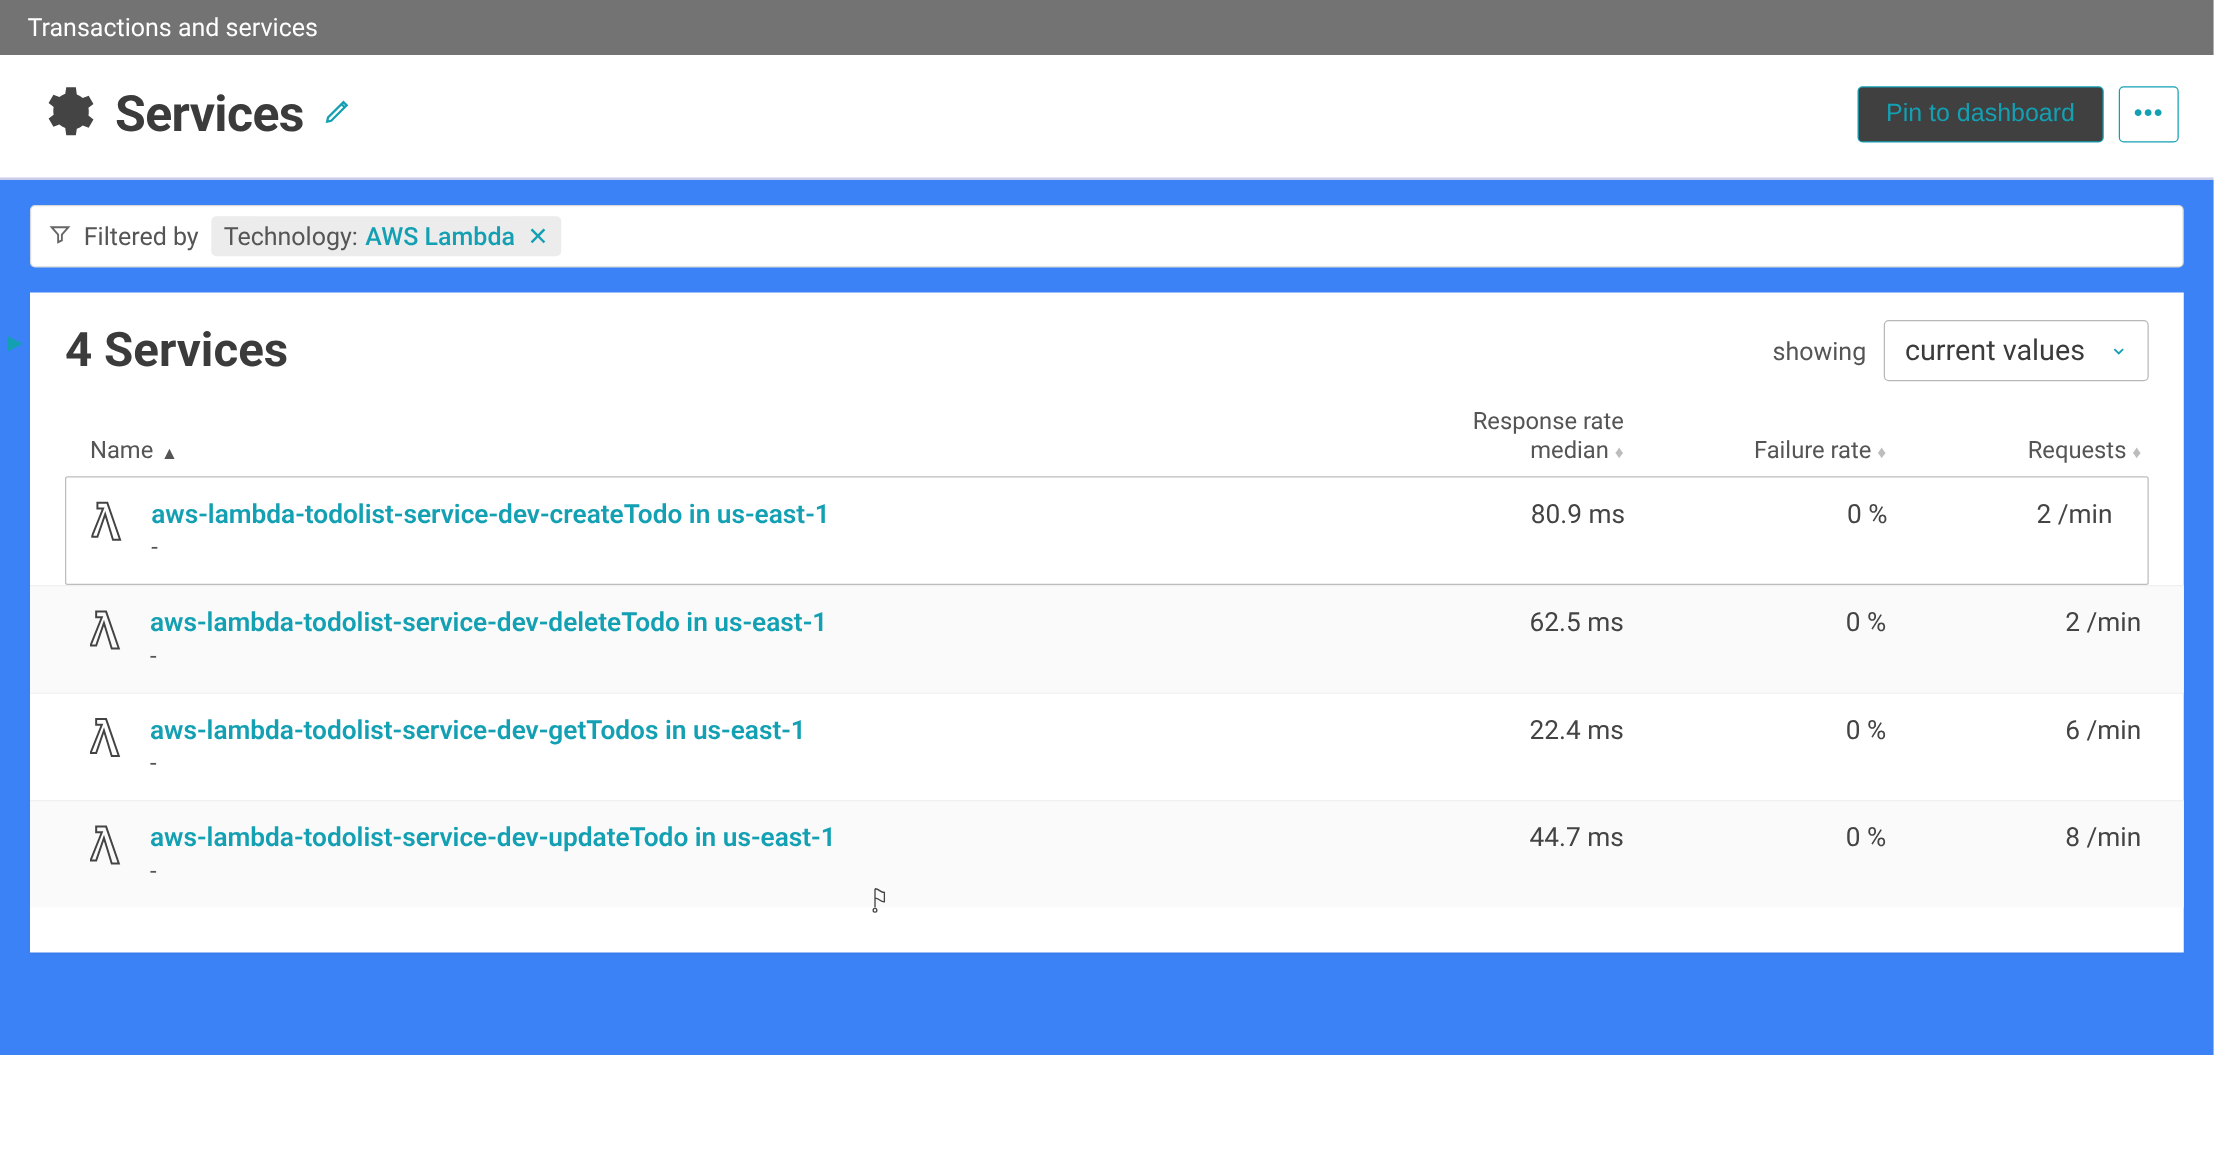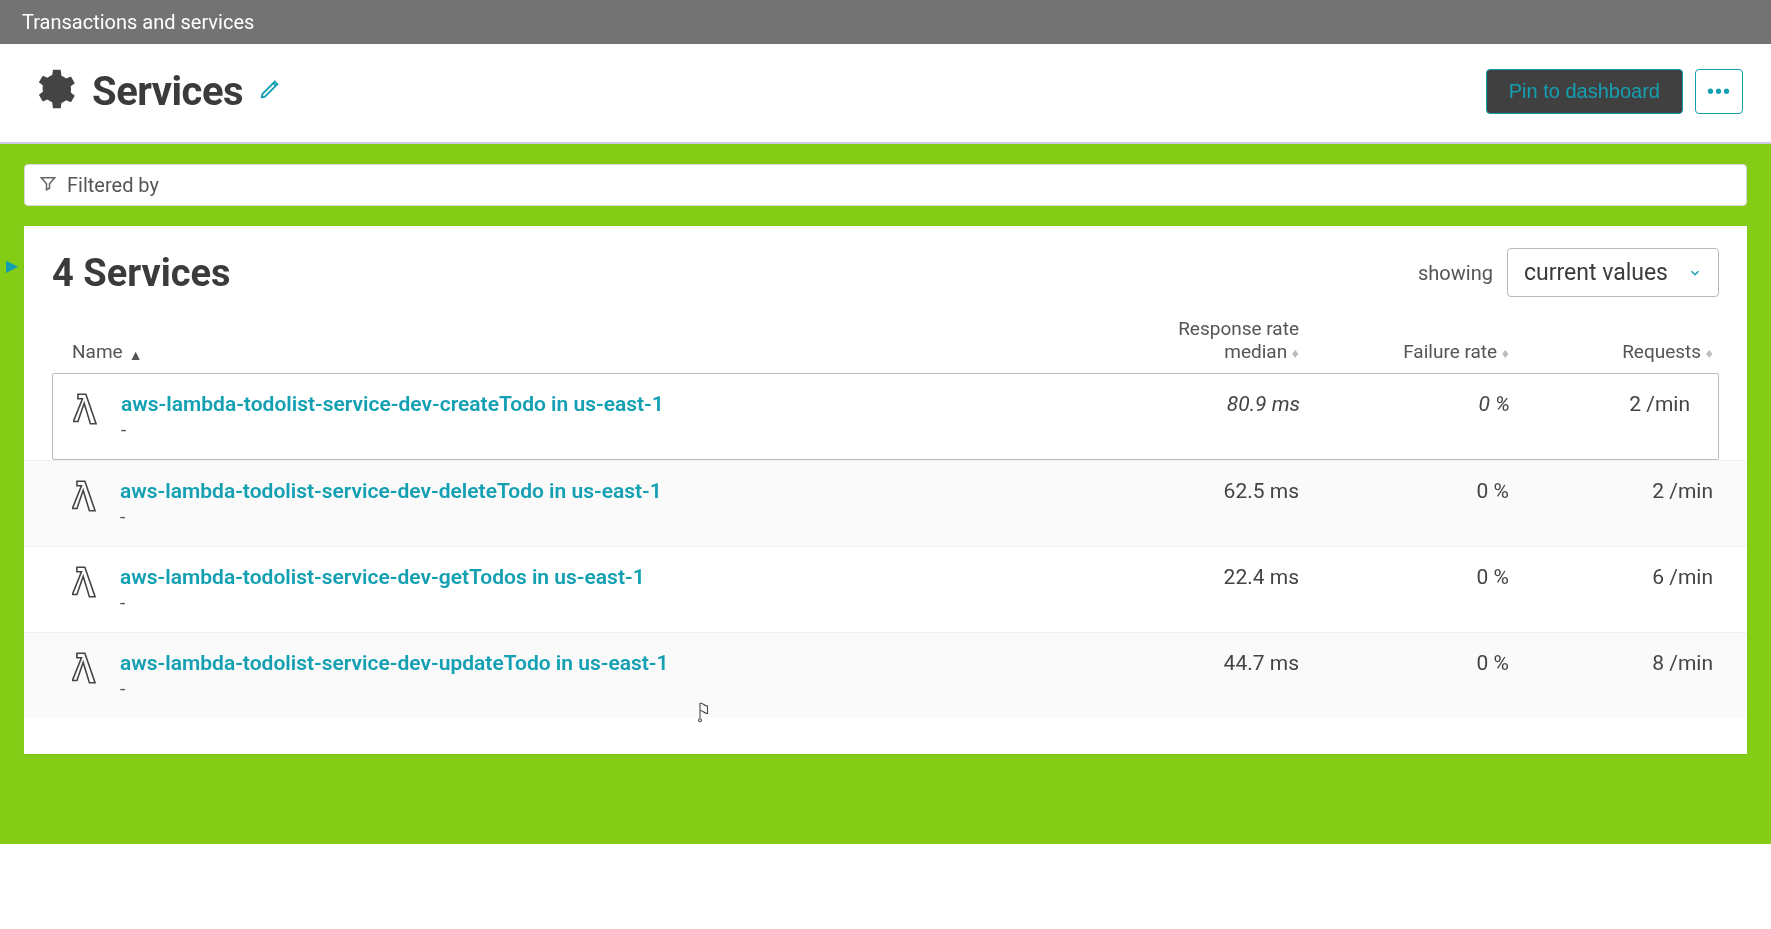--- a/index.html
+++ b/index.html
@@ -54,21 +54,21 @@
     width: 48px;
     cursor: pointer;
     display: flex;
     align-items: center;
     justify-content: center;
     color: #14a0b3;
     font-size: 20px;
     letter-spacing: 1px;
   }
   .content-area {
-    background: #84cc16;
+    background: #3b82f6;
     padding: 20px 0 40px 0;
     min-height: 700px;
   }
   .filter-bar {
     margin: 0 24px 20px 24px;
     background: #fff;
     border: 1px solid #d9d9d9;
     border-radius: 4px;
     padding: 8px 14px;
     display: flex;
@@ -157,21 +157,21 @@
   }
   .row:nth-child(even){ background:#fafafa;}
   .row.selected {
     background: #fff;
     border: 1px solid #bdbdbd;
     border-radius: 2px;
     margin: 0 28px 0 28px;
     padding: 18px 0 18px 20px;
   }
   .row.selected .col-rt,
-  .row.selected .col-fail{ width:210px;font-style:italic;}
+  .row.selected .col-fail{ width:210px;}
   .row.selected .col-req{ width:208px; padding-right:28px;}
   .row .svc-icon { width: 48px; display:flex; align-items:center; }
   .row .svc-icon svg { width: 28px; height: 34px; stroke:#444; fill:none; stroke-width:1.4; }
   .row .svc-name-block { flex: 1; }
   .row .svc-name { color: #14a0b3; font-weight: 600; font-size: 21px; }
   .row .svc-sub  { color: #555; font-size: 19px; margin-top: 2px;}
   .row .col-rt, .row .col-fail, .row .col-req {
     color: #444;
     font-size: 21px;
   }
@@ -214,20 +214,25 @@
 
 <div class="content-area">
 
   <div class="filter-bar">
     <span class="filter-icon">
       <svg viewBox="0 0 24 24">
           <path d="M3 5h18L14 13v6l-4 2v-8L3 5z"></path>
         </svg>
     </span>
     <span>Filtered by</span>
+    <span class="filter-chip">
+      <span class="key">Technology:</span>
+      <span class="val">AWS Lambda</span>
+      <span class="close">✕</span>
+    </span>
   </div>
 
   <div class="panel">
     <span class="expand-triangle">▶</span>
 
     <div class="panel-header">
       <div class="panel-title">4 Services</div>
       <div class="showing-group">
         <span>showing</span>
         <div class="dropdown">

